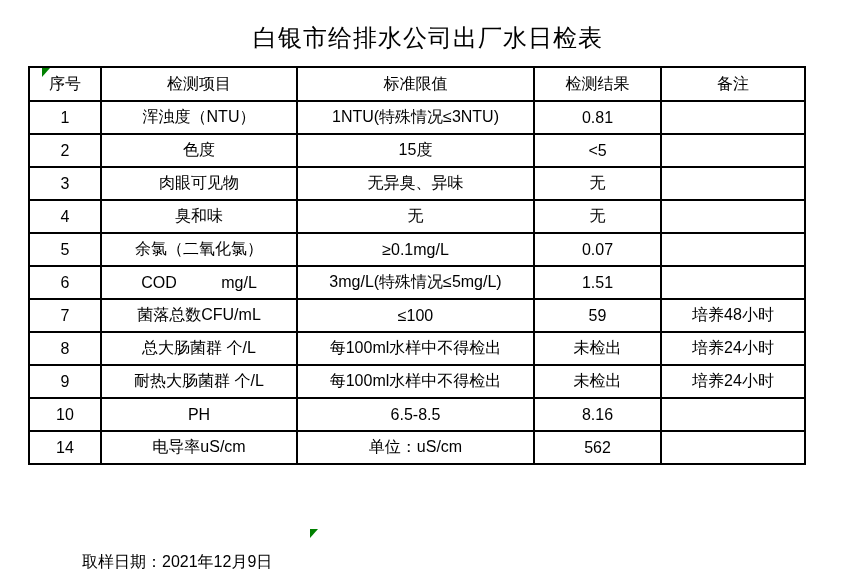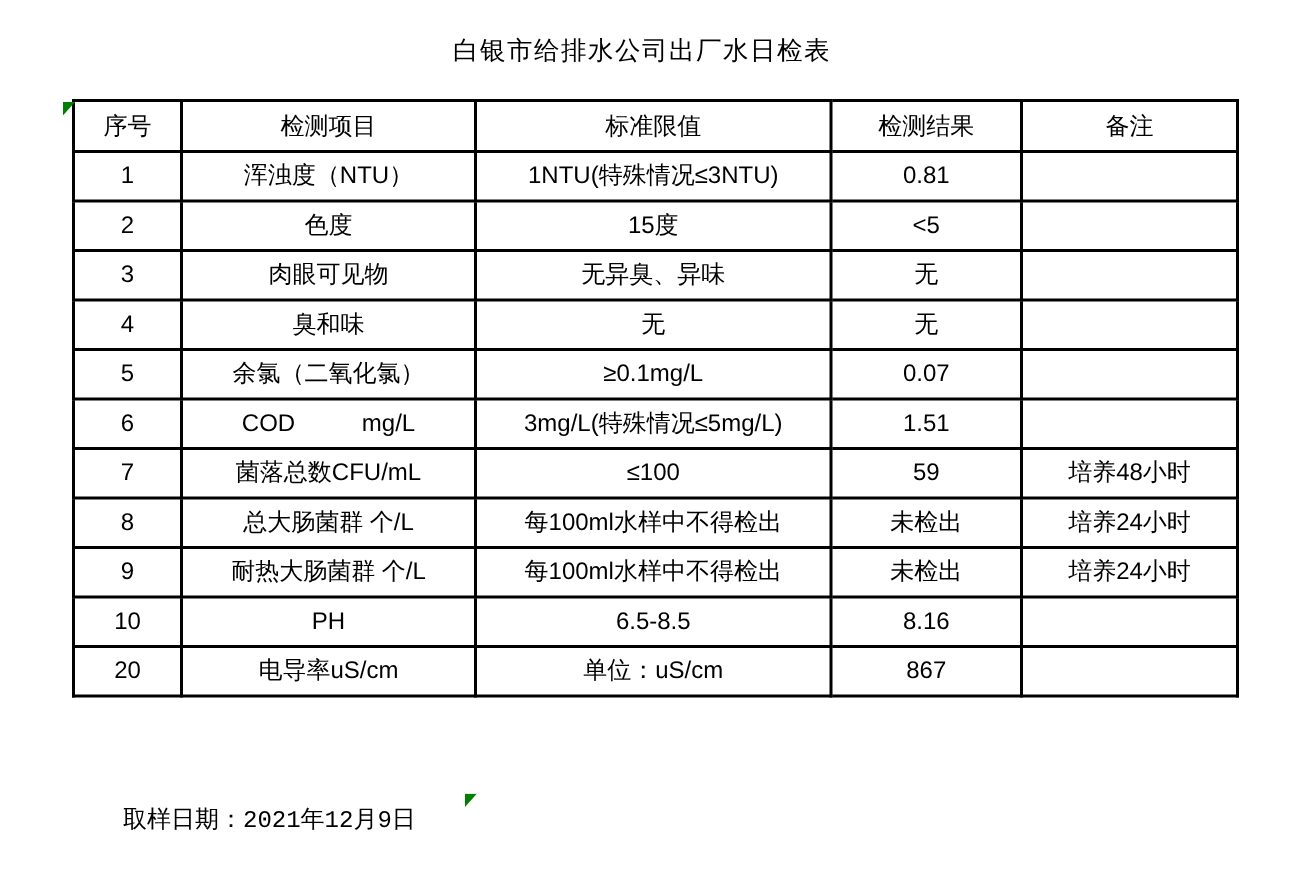--- a/index.html
+++ b/index.html
@@ -1,39 +1,39 @@
 <!DOCTYPE html>
 <html><head>
 <meta charset="utf-8">
 <style>
   * { margin:0; padding:0; box-sizing:border-box; }
   html,body { width:866px; height:586px; background:#ffffff; overflow:hidden; }
   body { position:relative; font-family:"Liberation Sans","DejaVu Sans",sans-serif; color:#000; }
 
   .title {
     position:absolute; top:22px; left:40px; width:776px;
-    text-align:center; font-size:17px; font-weight:500;
+    text-align:center; font-size:24px; font-weight:500;
     letter-spacing:1px; white-space:nowrap;
   }
 
   table.report {
-    position:absolute; left:48px; top:66px; width:776px;
+    position:absolute; left:28px; top:66px; width:776px;
     border-collapse:collapse; table-layout:fixed;
   }
   table.report th, table.report td {
     border:2px solid #000;
     font-size:16px; font-weight:normal;
     text-align:center; vertical-align:middle;
     padding:0; overflow:hidden; white-space:pre;
   }
   table.report thead th { height:34px; }
   table.report tbody td { height:33px; }
 
   .footer-line { position:absolute; top:536px; left:0; width:866px; height:22px; font-size:16px; }
-  .footer-line .seg { position:absolute; top:0; white-space:pre;font-family:Liberation Mono, monospace; }
+  .footer-line .seg { position:absolute; top:16px; white-space:pre; }
   .seg-sample  { left:82px; }
   .seg-test    { left:386px; }
   .seg-filler  { left:637px; }
 
   .err-tri {
     position:absolute; width:8px; height:9px;
     background:#008000;
     -webkit-clip-path:polygon(0 0,100% 0,0 100%);
     clip-path:polygon(0 0,100% 0,0 100%);
   }
@@ -127,24 +127,24 @@
       <td>培养24小时</td>
     </tr>
     <tr>
       <td>10</td>
       <td>PH</td>
       <td>6.5-8.5</td>
       <td>8.16</td>
       <td></td>
     </tr>
     <tr>
-      <td>20</td>
+      <td>14</td>
       <td>电导率uS/cm</td>
       <td>单位：uS/cm</td>
-      <td>867</td>
+      <td>562</td>
       <td></td>
     </tr>
   </tbody>
 </table>
 
 <div class="footer-line">
   <span class="seg seg-sample">取样日期：2021年12月9日</span>
 </div>
 
 <div class="err-tri tri-header"></div>

